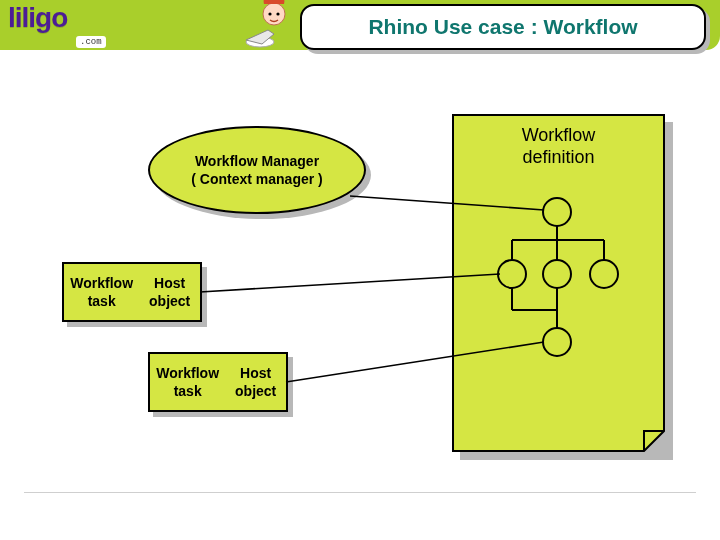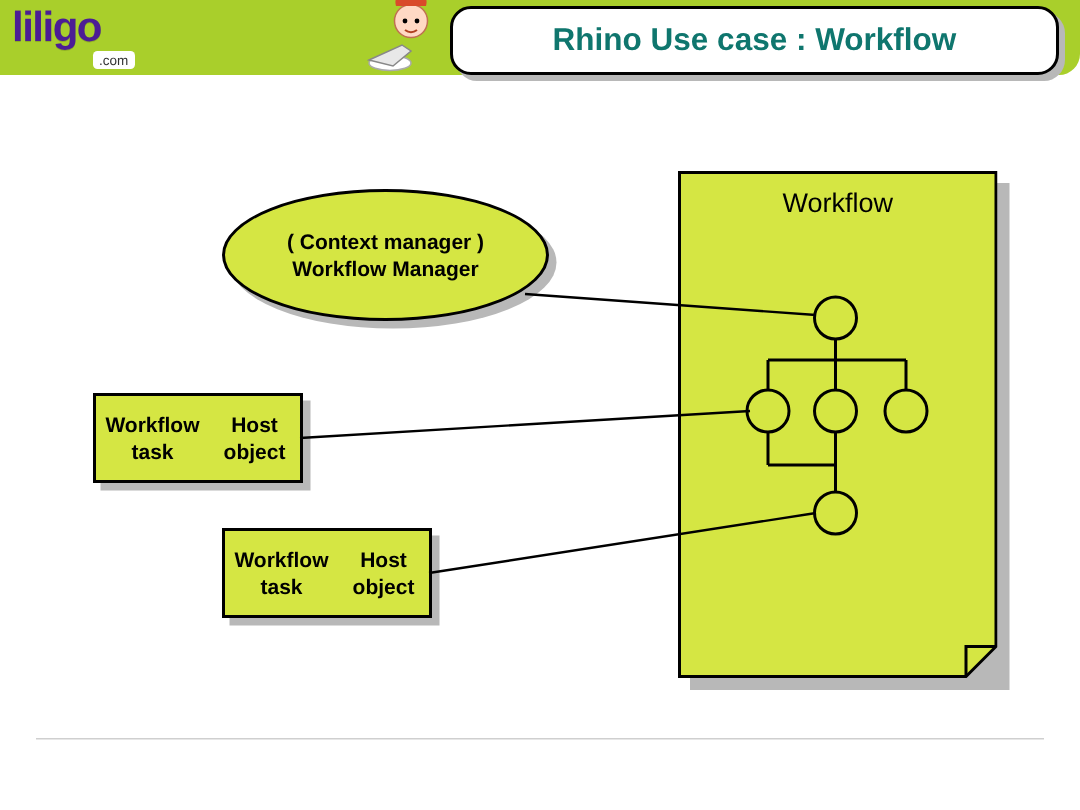--- a/index.html
+++ b/index.html
@@ -29,29 +29,29 @@
   .logo-text {
     font-family: "Comic Sans MS", "Arial Rounded MT Bold", Arial, sans-serif;
     font-weight: bold;
     font-size: 28px;
     color: #4c1d95;
     letter-spacing: -1px;
     line-height: 24px;
     text-shadow: 0 1px 0 rgba(0,0,0,.15);
   }
   .logo-com {
-    font-family: Liberation Sans, sans-serif;
+    font-family: Liberation Mono, monospace;
     font-size: 9px;
     color: #333;
     background: #fff;
     display: inline-block;
     padding: 1px 4px;
     border-radius: 3px;
     margin-top: 1px;
-    margin-left: 54px;
+    margin-left: 68px;
   }
   .mascot {
     position: absolute;
     top: -6px; left: 240px;
     width: 56px; height: 56px;
   }
   .title-pill {
     position: absolute;
     top: 4px; left: 300px;
     width: 402px; height: 42px;
@@ -159,25 +159,26 @@
   <line x1="105" y1="126" x2="105" y2="146" stroke="#000" stroke-width="2"></line>
   <line x1="152" y1="126" x2="152" y2="146" stroke="#000" stroke-width="2"></line>
   <line x1="60" y1="174" x2="60" y2="196" stroke="#000" stroke-width="2"></line>
   <line x1="105" y1="174" x2="105" y2="196" stroke="#000" stroke-width="2"></line>
   <line x1="60" y1="196" x2="105" y2="196" stroke="#000" stroke-width="2"></line>
   <line x1="105" y1="196" x2="105" y2="214" stroke="#000" stroke-width="2"></line>
 </svg>
 
 <div class="sheet-title" style="position:absolute; left:452px; top:124px; width:213px; text-align:center;">
   <span>Workflow</span><br>
+  <span>definition</span>
 </div>
 
 <div class="node-ellipse" style="left:148px; top:126px; width:214px; height:84px;">
+  <span>Workflow Manager</span>
   <span>( Context manager )</span>
-  <span>Workflow Manager</span>
 </div>
 
 <div class="node-rect" style="left:62px; top:262px; width:136px; height:56px;">
   <span>Workflow task</span>
   <span>Host object</span>
 </div>
 
 <div class="node-rect" style="left:148px; top:352px; width:136px; height:56px;">
   <span>Workflow task</span>
   <span>Host object</span>

